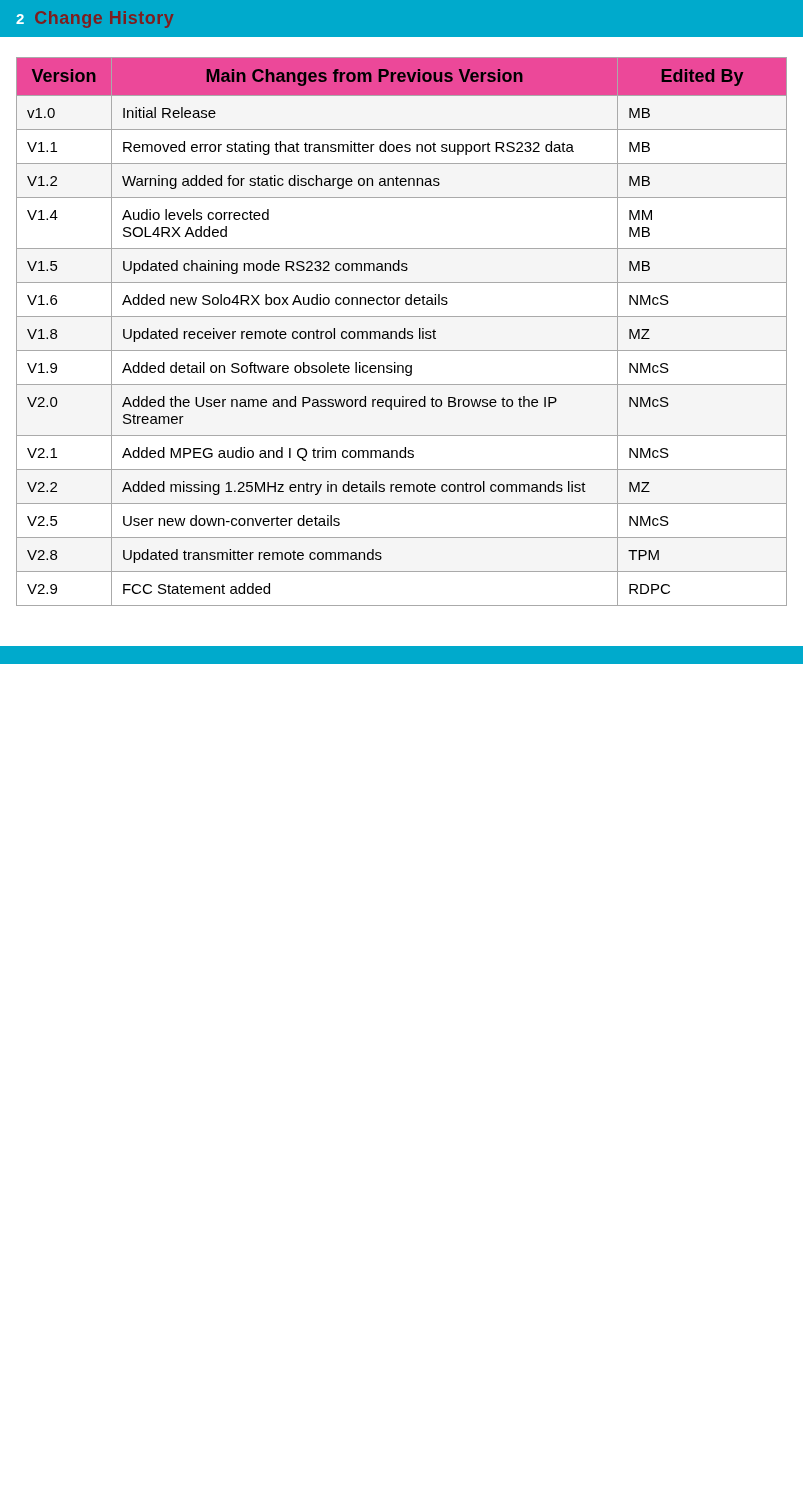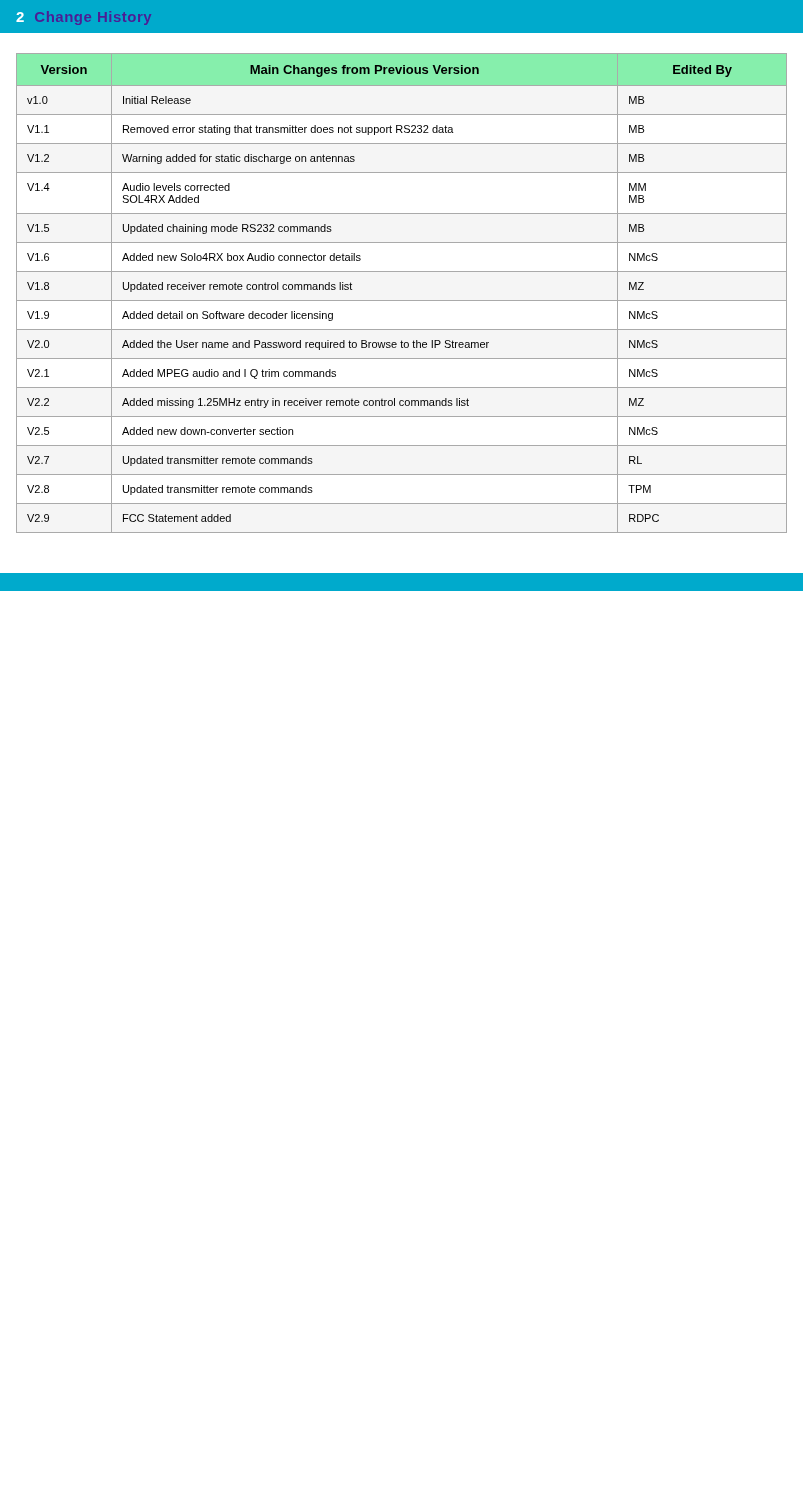--- a/index.html
+++ b/index.html
@@ -10,23 +10,23 @@
       color: #000;
       width: 803px;
     }
     .page-header {
       background: #00aacc;
       padding: 8px 16px;
       display: flex;
       align-items: center;
     }
     .page-header-title {
-      color: #4c1d95;
+      color: #7f1d1d;
       font-weight: bold;
-      font-size: 15px;
+      font-size: 18px;
       letter-spacing: 0.5px;
     }
     .page-header-number {
       color: #fff;
       font-weight: bold;
       font-size: 15px;
       margin-right: 10px;
     }
     .content {
       padding: 20px 16px 30px 16px;
@@ -39,25 +39,25 @@
     col.col-version { width: 90px; }
     col.col-changes { width: 480px; }
     col.col-editor  { width: 160px; }
     th, td {
       border: 1px solid #aaa;
       padding: 8px 10px;
       vertical-align: top;
     }
     thead th {
       font-weight: bold;
-      background: #86efac;
-      font-size: 13px;
+      background: #ec4899;
+      font-size: 18px;
     }
     tbody tr td {
-      font-size: 11px;
+      font-size: 15px;
     }
     tbody tr:nth-child(odd) td {
       background: #f5f5f5;
     }
     tbody tr:nth-child(even) td {
       background: #ffffff;
     }
     .page-footer {
       background: #00aacc;
       height: 18px;
@@ -117,47 +117,42 @@
           <td>Added new Solo4RX box Audio connector details</td>
           <td>NMcS</td>
         </tr>
         <tr>
           <td>V1.8</td>
           <td>Updated receiver remote control commands list</td>
           <td>MZ</td>
         </tr>
         <tr>
           <td>V1.9</td>
-          <td>Added detail on Software decoder licensing</td>
+          <td>Added detail on Software obsolete licensing</td>
           <td>NMcS</td>
         </tr>
         <tr>
           <td>V2.0</td>
           <td>Added the User name and Password required to Browse to the IP Streamer</td>
           <td>NMcS</td>
         </tr>
         <tr>
           <td>V2.1</td>
           <td>Added MPEG audio and I Q trim commands</td>
           <td>NMcS</td>
         </tr>
         <tr>
           <td>V2.2</td>
-          <td>Added missing 1.25MHz entry in receiver remote control commands list</td>
+          <td>Added missing 1.25MHz entry in details remote control commands list</td>
           <td>MZ</td>
         </tr>
         <tr>
           <td>V2.5</td>
-          <td>Added new down-converter section</td>
+          <td>User new down-converter details</td>
           <td>NMcS</td>
-        </tr>
-        <tr>
-          <td>V2.7</td>
-          <td>Updated transmitter remote commands</td>
-          <td>RL</td>
         </tr>
         <tr>
           <td>V2.8</td>
           <td>Updated transmitter remote commands</td>
           <td>TPM</td>
         </tr>
         <tr>
           <td>V2.9</td>
           <td>FCC Statement added</td>
           <td>RDPC</td>

